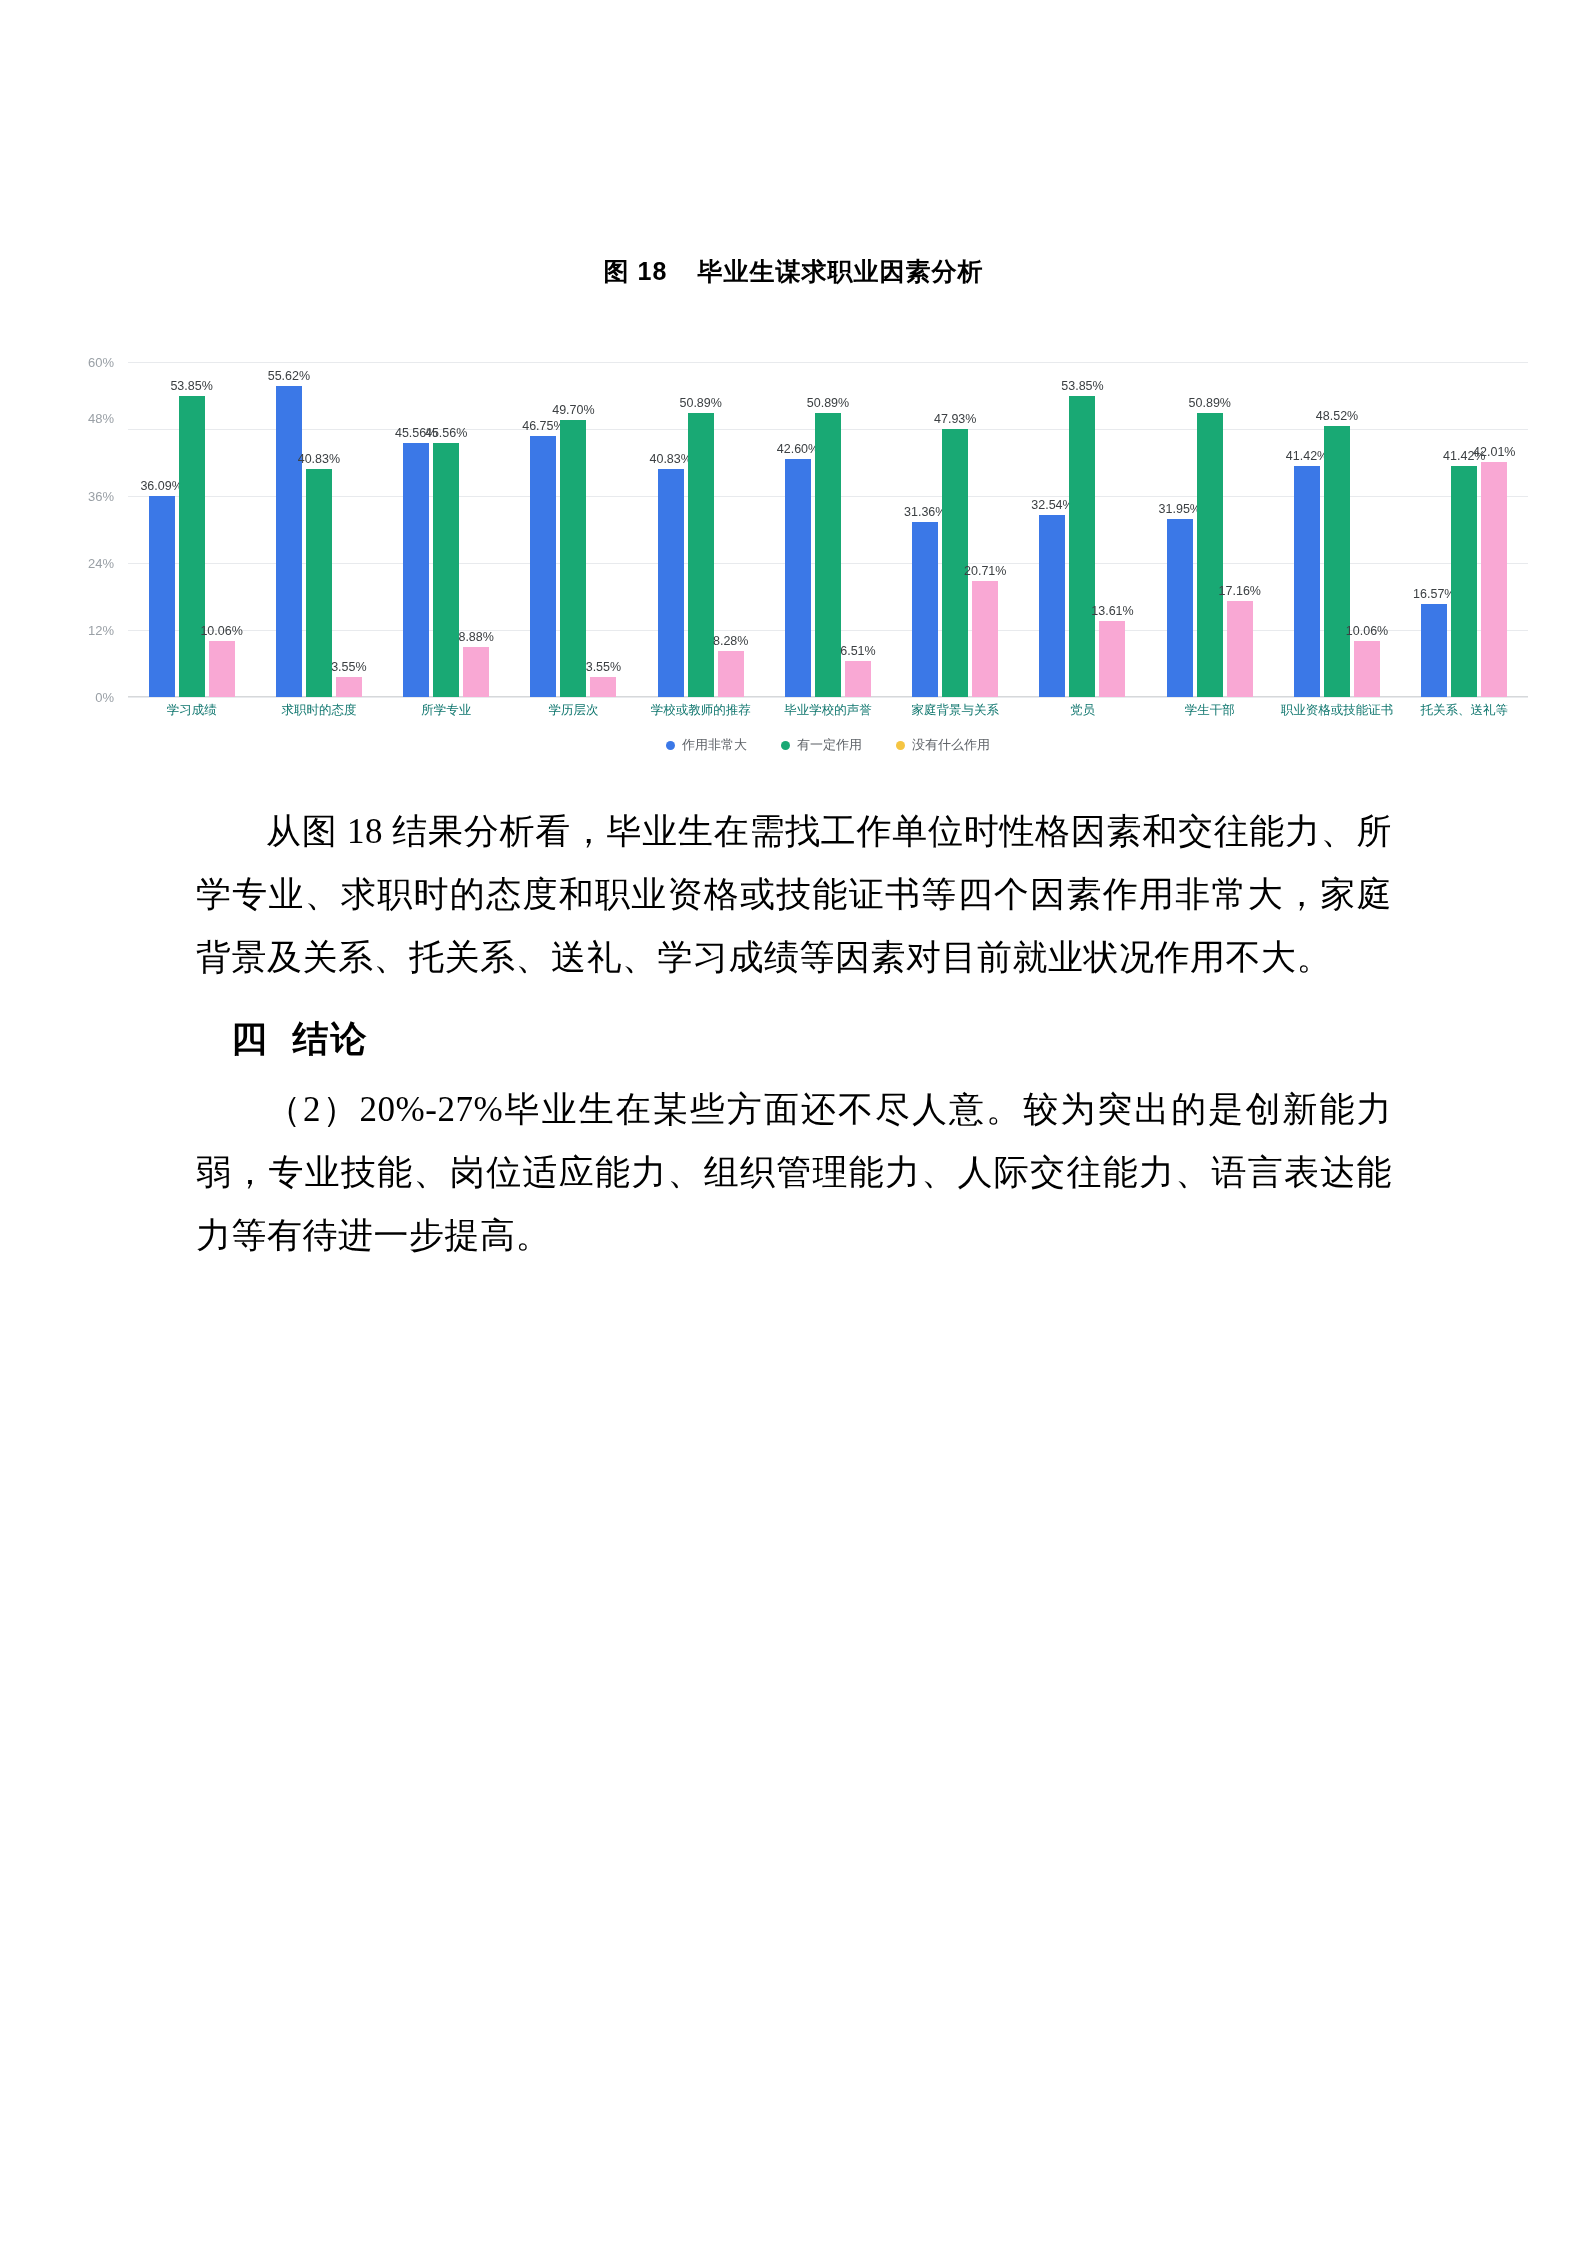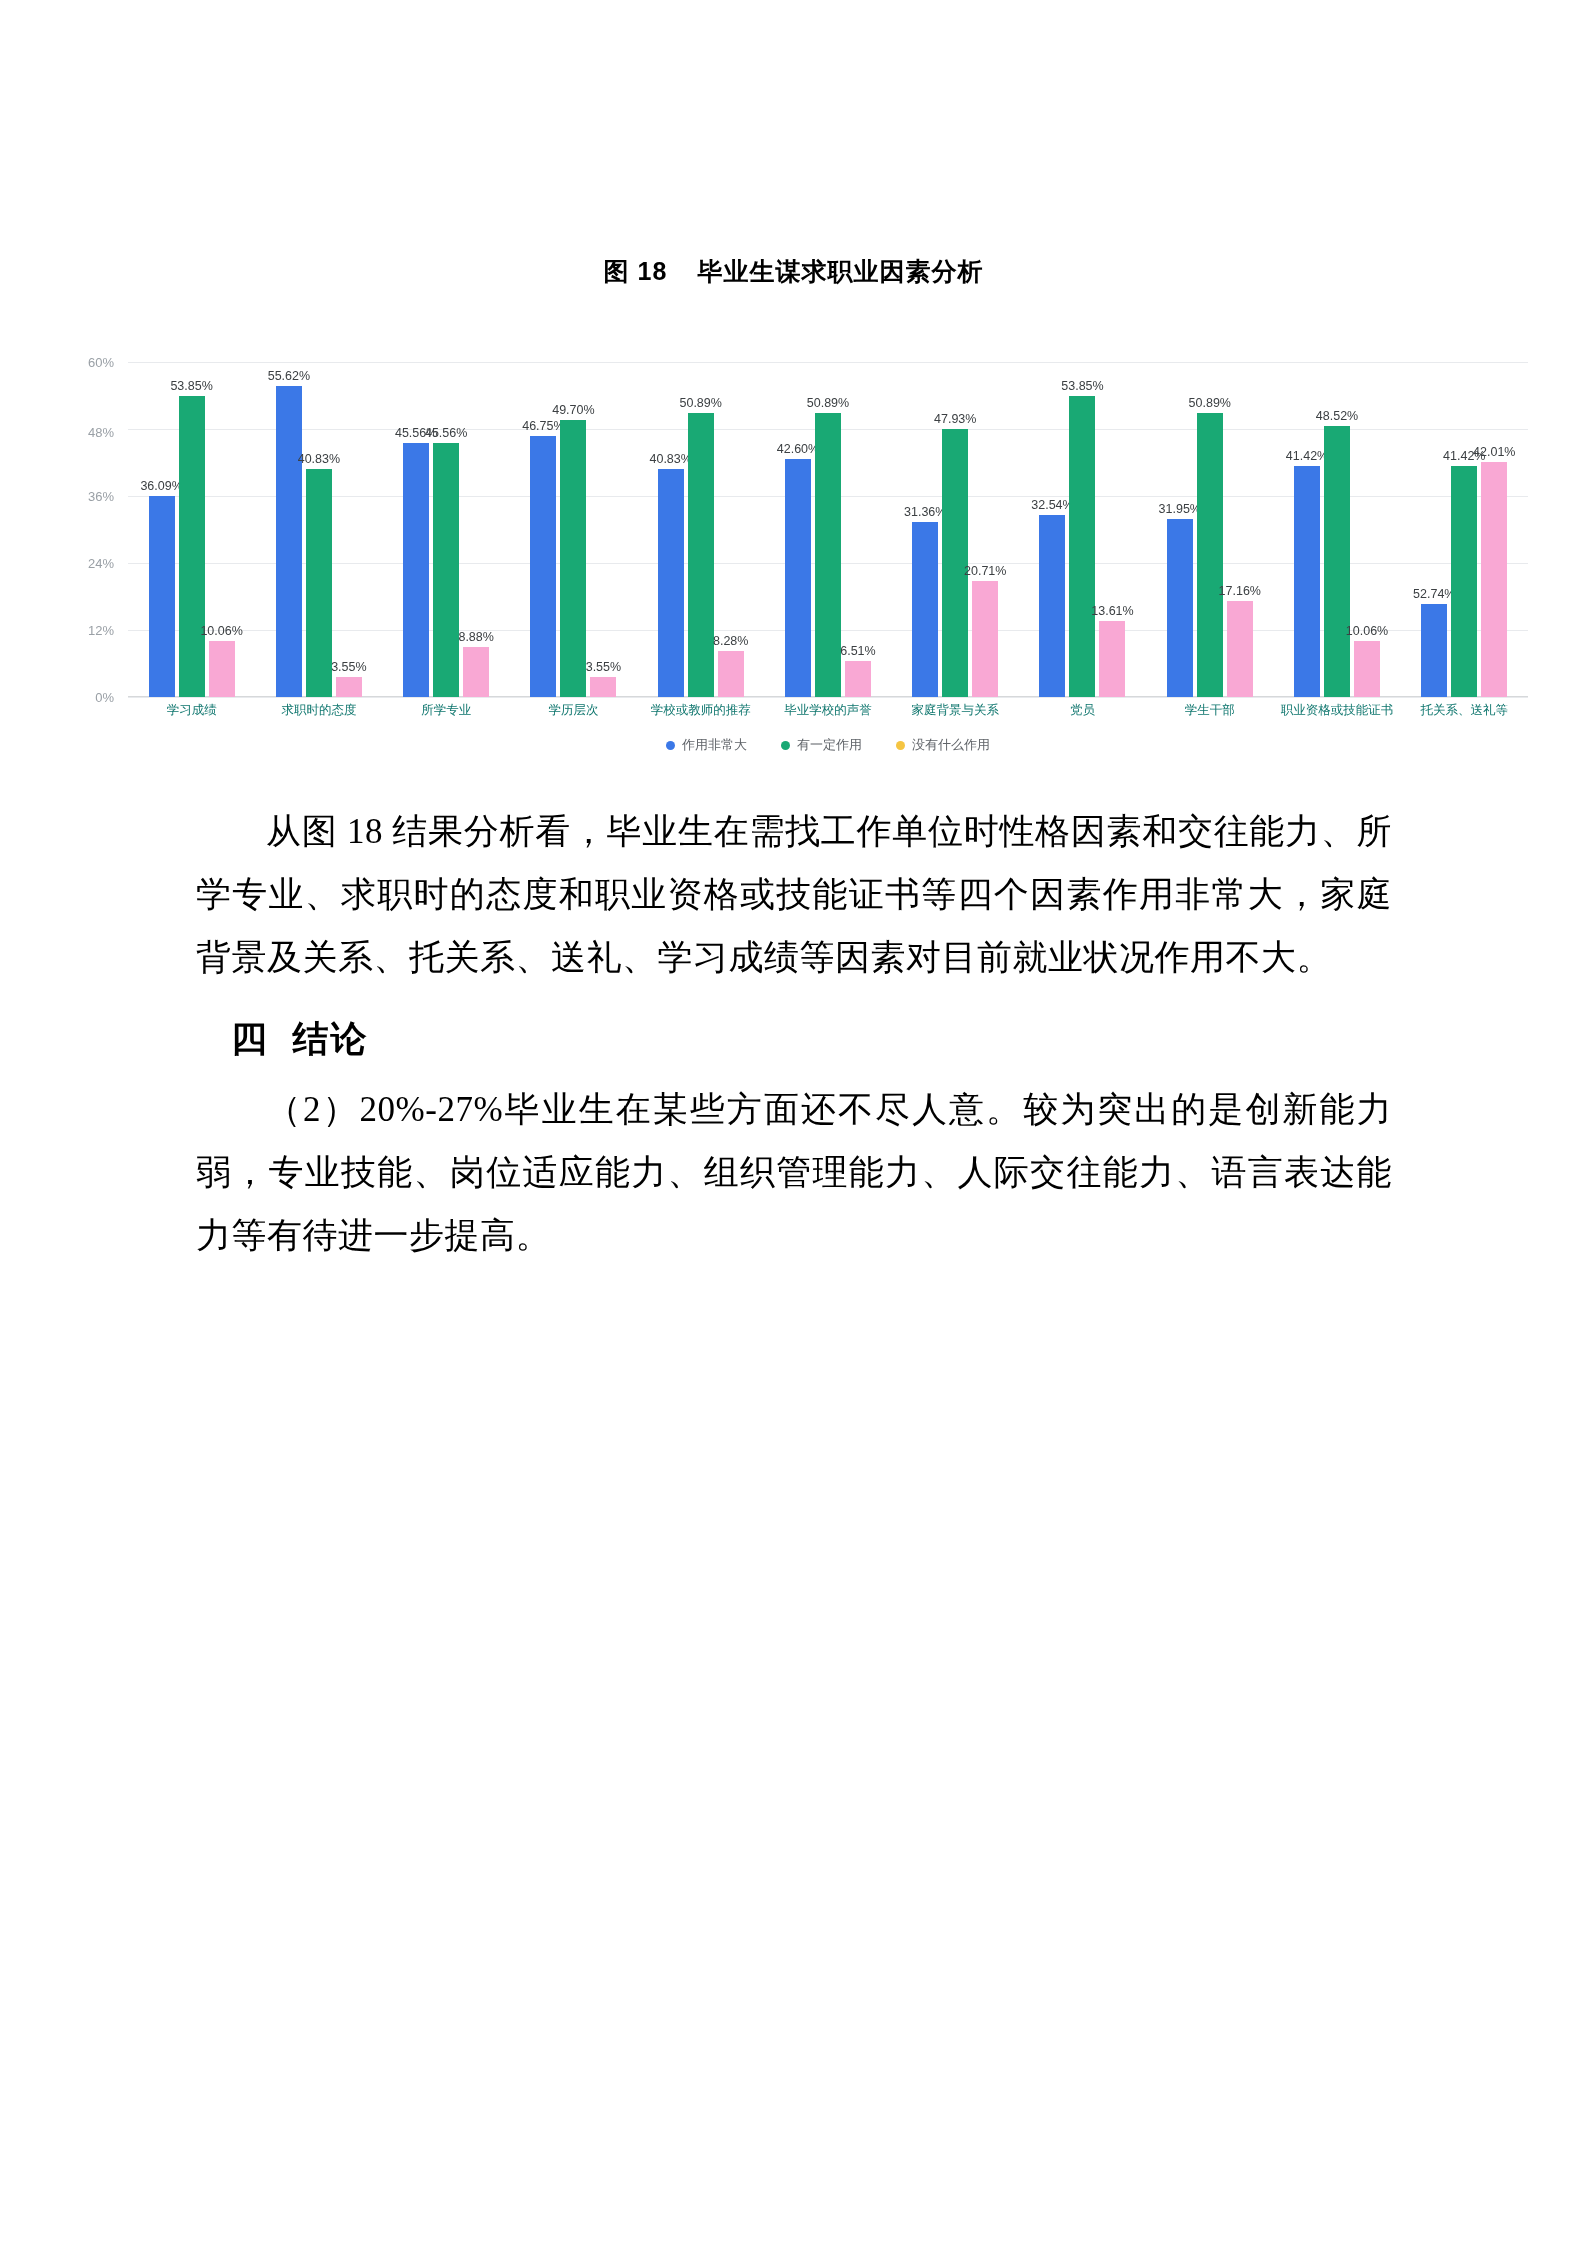--- a/index.html
+++ b/index.html
@@ -183,21 +183,21 @@
   <div class="fig-title">
     <span class="num">图 18</span><span>毕业生谋求职业因素分析</span>
   </div>
 
   <div class="chart-wrap">
     <div class="yaxis" id="yaxis">
         <div class="ytick" style="top: 335px;">0%</div>
         <div class="ytick" style="top: 268px;">12%</div>
         <div class="ytick" style="top: 201px;">24%</div>
         <div class="ytick" style="top: 134px;">36%</div>
-        <div class="ytick" style="top: 70px; margin-left: 16px;">48%</div>
+        <div class="ytick" style="top: 56px; margin-left: 16px;">48%</div>
         <div class="ytick" style="top: 0px;">60%</div>
       </div>
     <div class="plot">
       <div id="gridlines">
           <div class="gridline" style="top: 335px;"></div>
           <div class="gridline" style="top: 268px;"></div>
           <div class="gridline" style="top: 201px;"></div>
           <div class="gridline" style="top: 134px;"></div>
           <div class="gridline" style="top: 67px;"></div>
           <div class="gridline" style="top: 0px;"></div>
@@ -309,21 +309,21 @@
             </div>
             <div class="bar c1" style="height: 270.903px;">
               <span class="lbl">48.52%</span>
             </div>
             <div class="bar c2" style="height: 56.1683px;">
               <span class="lbl">10.06%</span>
             </div>
           </div>
           <div class="group">
             <div class="bar c0" style="height: 92.5158px;">
-              <span class="lbl">52.74%</span>
+              <span class="lbl">16.57%</span>
             </div>
             <div class="bar c1" style="height: 231.262px;">
               <span class="lbl">41.42%</span>
             </div>
             <div class="bar c2" style="height: 234.556px;">
               <span class="lbl">42.01%</span>
             </div>
           </div>
         </div>
     </div>

